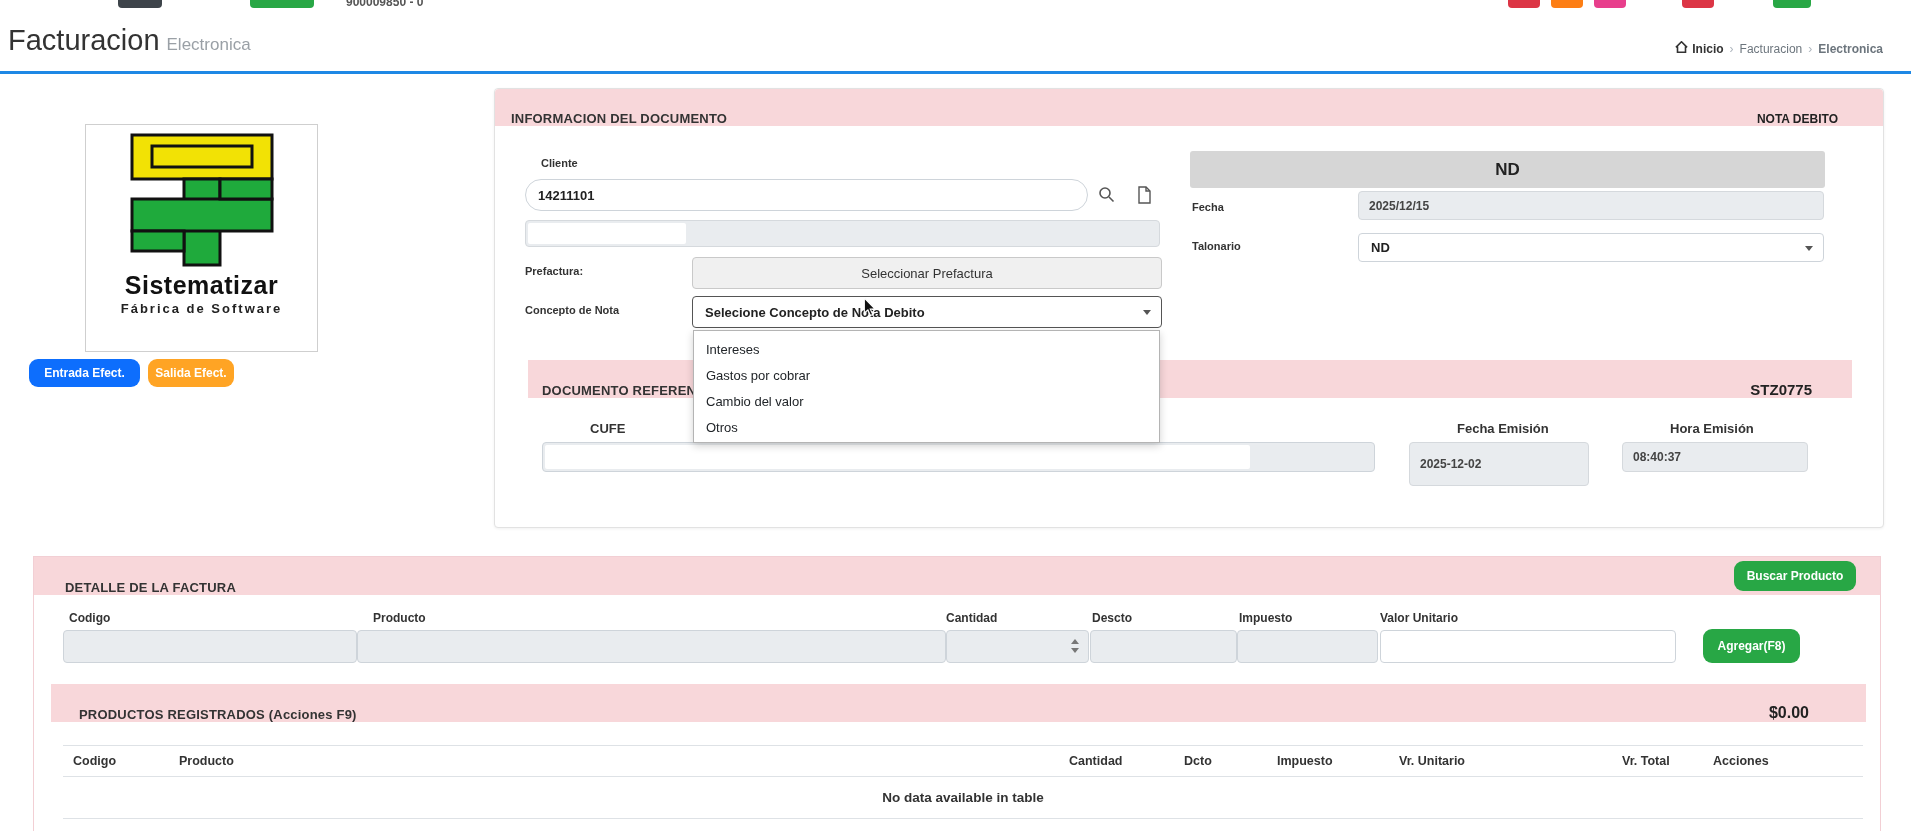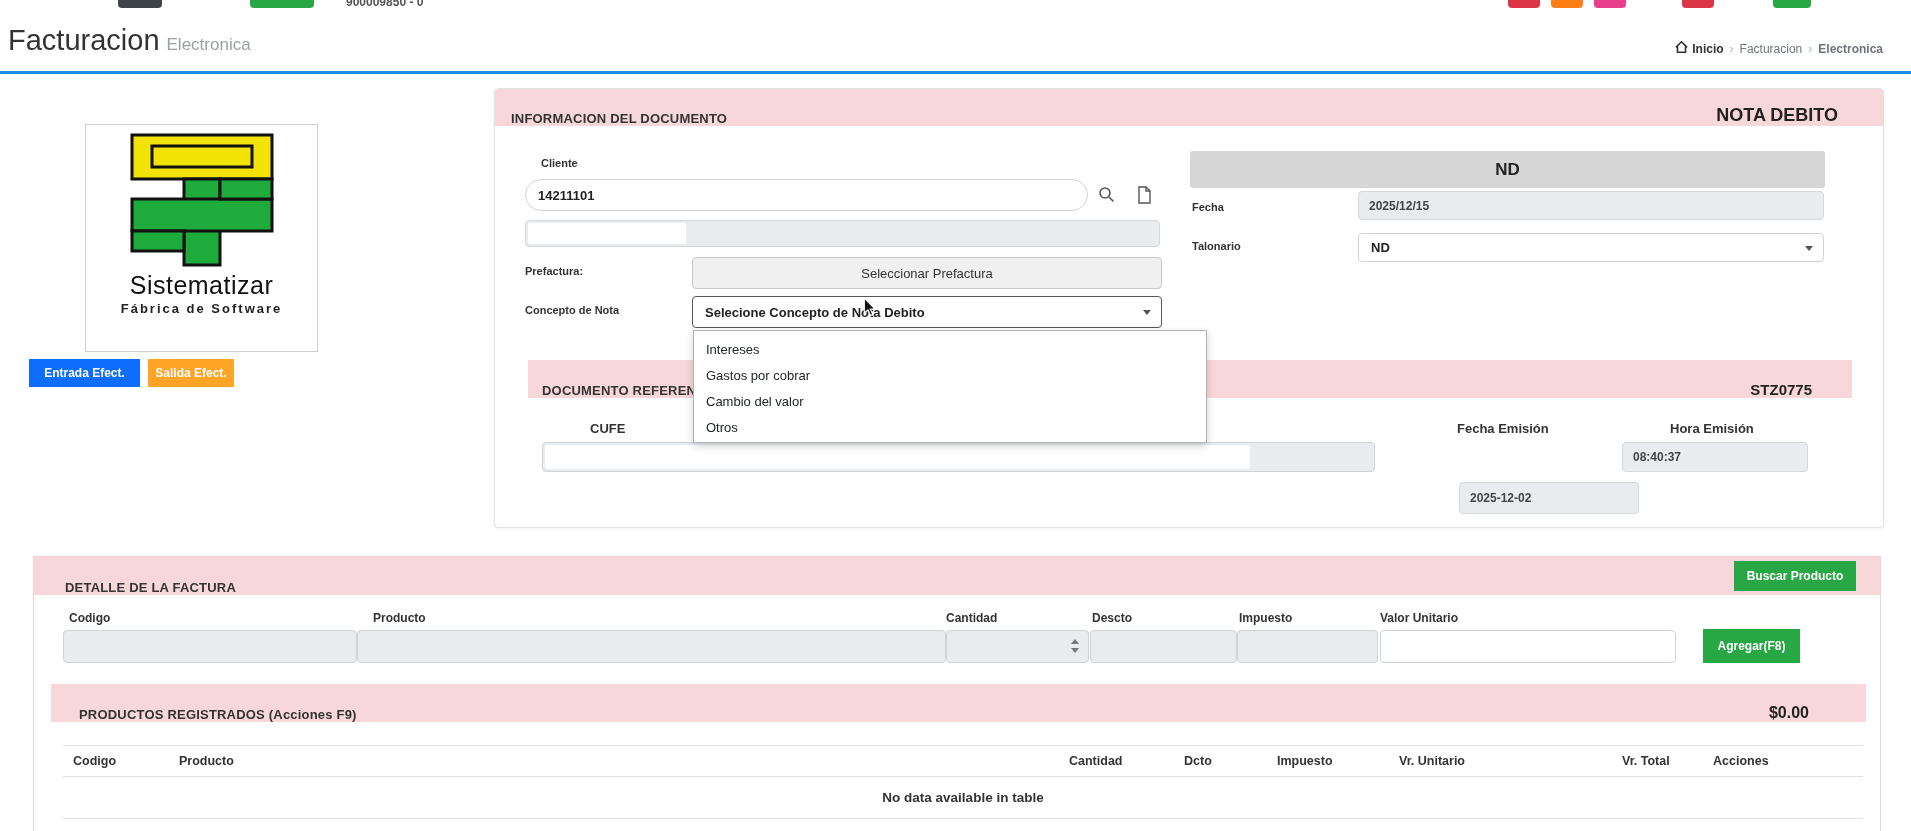--- a/index.html
+++ b/index.html
@@ -28,36 +28,36 @@
   .breadcrumb .home-link { display:flex; align-items:center; gap:4px; color:#333; font-weight:bold; cursor:pointer;justify-content:center; }
   .breadcrumb .sep { color:#adb5bd; }
   .breadcrumb .lvl { color:#6c757d; cursor:pointer; }
   .breadcrumb .lvl.current { font-weight:600; cursor:default; }
   .blue-line { position:absolute; left:0; top:71px; width:100%; height:3px; background:#1e88e5; }
 
   
   .logo-card { position:absolute; left:85px; top:124px; width:233px; height:228px;
                border:1px solid #cfcfcf; background:#fff; text-align:center; padding-top:6px; }
   .logo-card svg { display:block; margin:0 auto; }
-  .logo-title { font-size:25px; font-weight:normal; color:#111; letter-spacing:.5px; margin-top:2px; }
+  .logo-title { font-size:25px; font-weight:bold; color:#111; letter-spacing:.5px; margin-top:2px; }
   .logo-sub { font-size:13px; font-weight:bold; color:#222; letter-spacing:2px; margin-top:1px; }
-  .btn { display:flex; align-items:center; justify-content:center; border-radius:0;
+  .btn { display:flex; align-items:center; justify-content:center; border-radius:9px;
          color:#fff; font-size:12px; font-weight:bold; cursor:pointer; border:none; }
   .btn-entrada { position:absolute; left:29px; top:359px; width:111px; height:28px; background:#0d6efd; }
   .btn-salida  { position:absolute; left:148px; top:359px; width:86px; height:28px; background:#ffa424; }
 
   
   .doc-card { position:absolute; left:494px; top:88px; width:1390px; height:440px;
               background:#fff; border:1px solid #e2e2e2; border-radius:4px;
               box-shadow:0 1px 3px rgba(0,0,0,.06); }
   .pink-bar { background:#f8d7da; display:flex; align-items:flex-end; justify-content:space-between; }
   .doc-card .head { position:absolute; left:0; top:0; width:100%; height:37px;
                     border-radius:4px 4px 0 0; padding:0 45px 0 16px; }
   .sec-title { font-size:13px; font-weight:bold; color:#333; letter-spacing:.2px; }
-  .doc-type { font-size:18px; font-weight:bold; color:#222; }
+  .doc-type { font-size:12px; font-weight:bold; color:#222; }
 
   .flabel { position:absolute; font-size:11px; font-weight:bold; color:#333; }
   .flabel-lg { position:absolute; font-size:13px; font-weight:bold; color:#333;margin-left:48px; }
 
   .tinput { position:absolute; border:1px solid #ced4da; border-radius:16px; background:#fff;
             font-family:"Liberation Sans", sans-serif; font-size:13px; font-weight:bold;
             color:#222; padding:0 12px; }
   .ro-field { position:absolute; background:#e9ecef; border:1px solid #d5d9dd; border-radius:4px;
               display:flex; align-items:center; padding:0 10px; font-size:12px; font-weight:bold; color:#444; }
   .icon-btn { position:absolute; width:26px; height:24px; display:flex; align-items:center;
@@ -70,21 +70,21 @@
   .select-box { position:absolute; border:1px solid #ced4da; border-radius:4px; background:#fff;
                 display:flex; align-items:center; padding:0 26px 0 12px; font-size:13px;
                 font-weight:bold; color:#222; cursor:pointer; }
   .select-box .caret { position:absolute; right:10px; top:50%; margin-top:-2px;
                        border-left:4px solid transparent; border-right:4px solid transparent;
                        border-top:5px solid #555; }
   .gray-btn { position:absolute; background:#f0f0f0; border:1px solid #c9c9c9; border-radius:4px;
               display:flex; align-items:center; justify-content:center; font-size:13px;
               color:#333; cursor:pointer; }
 
-  .dropdown { position:absolute; left:198px; top:241px; width:514px; height:113px; background:#fff;
+  .dropdown { position:absolute; left:198px; top:241px; width:467px; height:113px; background:#fff;
               border:1px solid #b4b4b4; box-shadow:0 3px 8px rgba(0,0,0,.18); z-index:50;
               padding-top:6px; }
   .dropdown .opt { height:26px; line-height:26px; padding-left:12px; font-size:13px;
                    color:#212529; cursor:pointer; }
 
   .ref-bar { position:absolute; left:33px; top:271px; width:1324px; height:38px;
              padding:0 40px 0 14px; }
   .ref-code { font-size:15px; font-weight:bold; color:#222; }
 
   .cufe-wrap { position:absolute; left:47px; top:353px; width:833px; height:30px;
@@ -227,21 +227,21 @@
     <div class="ref-bar pink-bar">
       <span class="sec-title">DOCUMENTO REFERENC</span>
       <span class="ref-code">STZ0775</span>
     </div>
 
     <div class="flabel-lg" style="left:47px; top:332px;">CUFE</div>
     <div class="cufe-wrap">
       <div class="cufe-inner"></div>
     </div>
     <div class="flabel-lg" style="left:914px; top:332px;">Fecha Emisión</div>
-    <div class="ro-field" style="left:964px; top:353px; width:180px; height:32px;margin-top:40px;">2025-12-02</div>
+    <div class="ro-field" style="left:914px; top:353px; width:180px; height:44px;">2025-12-02</div>
     <div class="flabel-lg" style="left:1127px; top:332px;">Hora Emisión</div>
     <div class="ro-field" style="left:1127px; top:353px; width:186px; height:30px;">08:40:37</div>
   </div>
 
   <div class="detail-card">
     <div class="head pink-bar">
       <span class="sec-title">DETALLE DE LA FACTURA</span>
     </div>
     <button class="btn btn-green btn-buscar">Buscar Producto</button>
 

